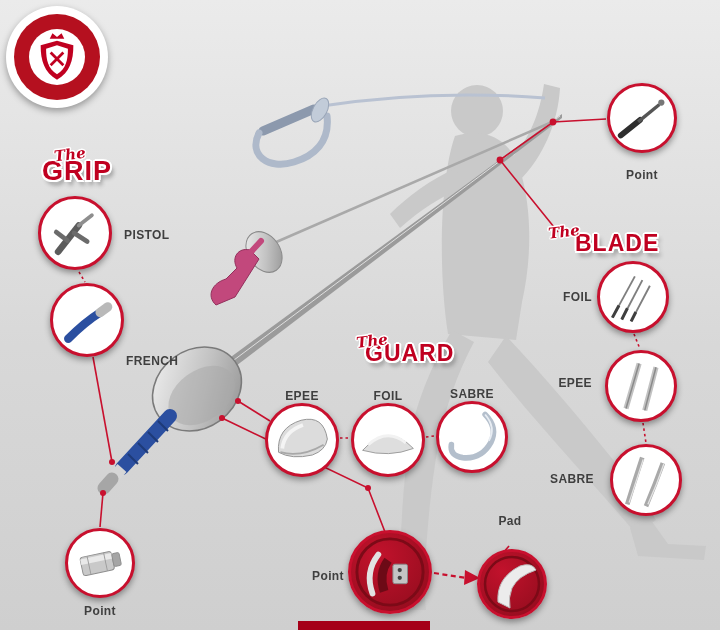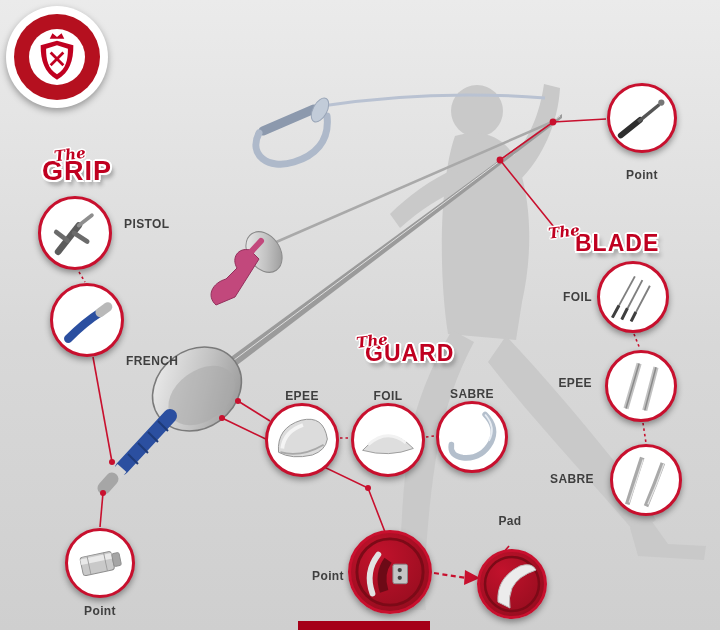--- a/index.html
+++ b/index.html
@@ -260,21 +260,21 @@
       <g transform="rotate(-12 32 32)">
         <rect x="12" y="22" width="34" height="20" rx="3" fill="#c9c9c9" stroke="#8f8f8f"></rect>
         <rect x="12" y="24" width="34" height="6" fill="#efefef" opacity="0.85"></rect>
         <line x1="20" y1="22" x2="20" y2="42" stroke="#9c9c9c"></line>
         <line x1="38" y1="22" x2="38" y2="42" stroke="#9c9c9c"></line>
         <rect x="46" y="25" width="8" height="14" rx="2" fill="#a5a5a5" stroke="#8f8f8f"></rect>
       </g>
     </svg>
   </div>
 
-  <div class="plabel" style="left:124px;top:217px;">PISTOL</div>
+  <div class="plabel" style="left:124px;top:228px;">PISTOL</div>
   <div class="plabel" style="left:126px;top:314px;margin-top:40px;">FRENCH</div>
   <div class="plabel tc" style="left:612px;top:168px;width:60px;">Point</div>
   <div class="plabel tr" style="left:548px;top:290px;width:44px;">FOIL</div>
   <div class="plabel tr" style="left:546px;top:376px;width:46px;">EPEE</div>
   <div class="plabel tr" style="left:538px;top:472px;width:56px;">SABRE</div>
   <div class="plabel tc" style="left:272px;top:389px;width:60px;">EPEE</div>
   <div class="plabel tc" style="left:358px;top:389px;width:60px;">FOIL</div>
   <div class="plabel tc" style="left:442px;top:387px;width:60px;">SABRE</div>
   <div class="plabel tr" style="left:290px;top:569px;width:54px;">Point</div>
   <div class="plabel tc" style="left:486px;top:514px;width:48px;">Pad</div>

